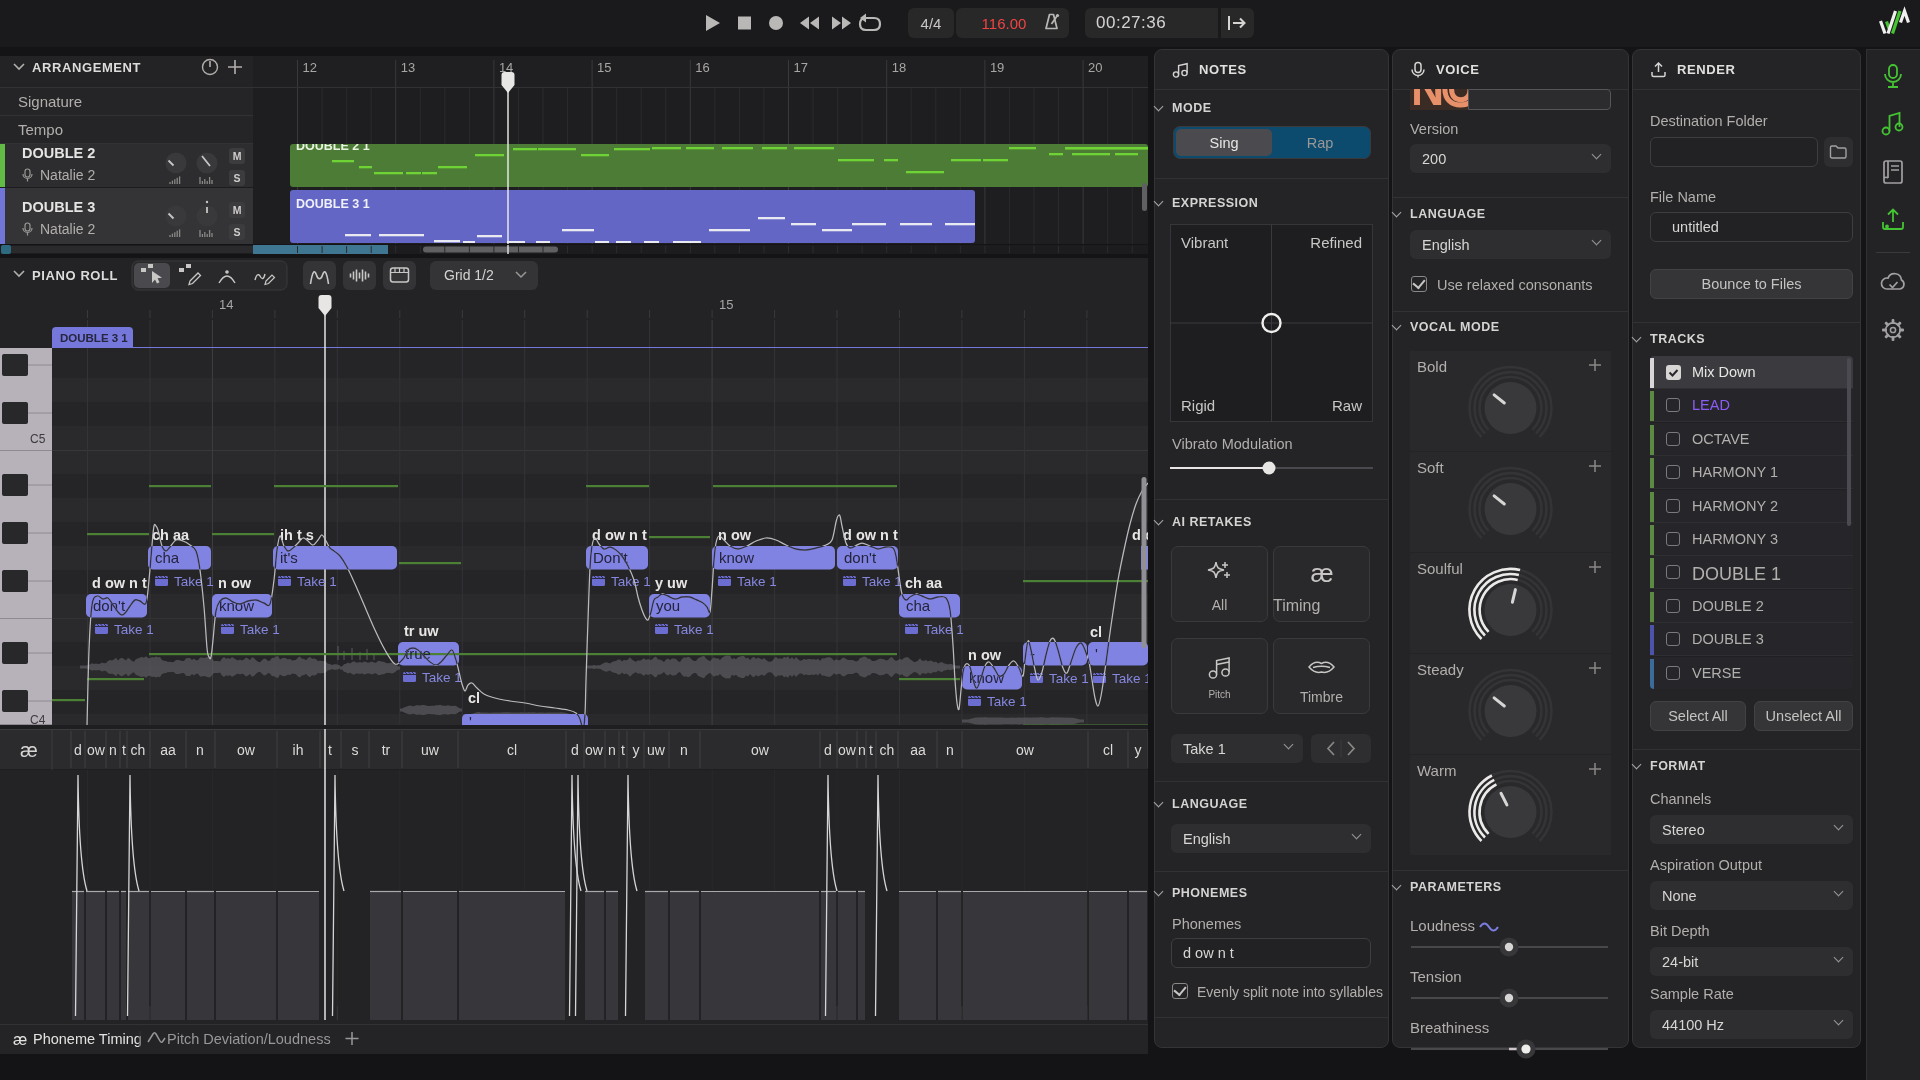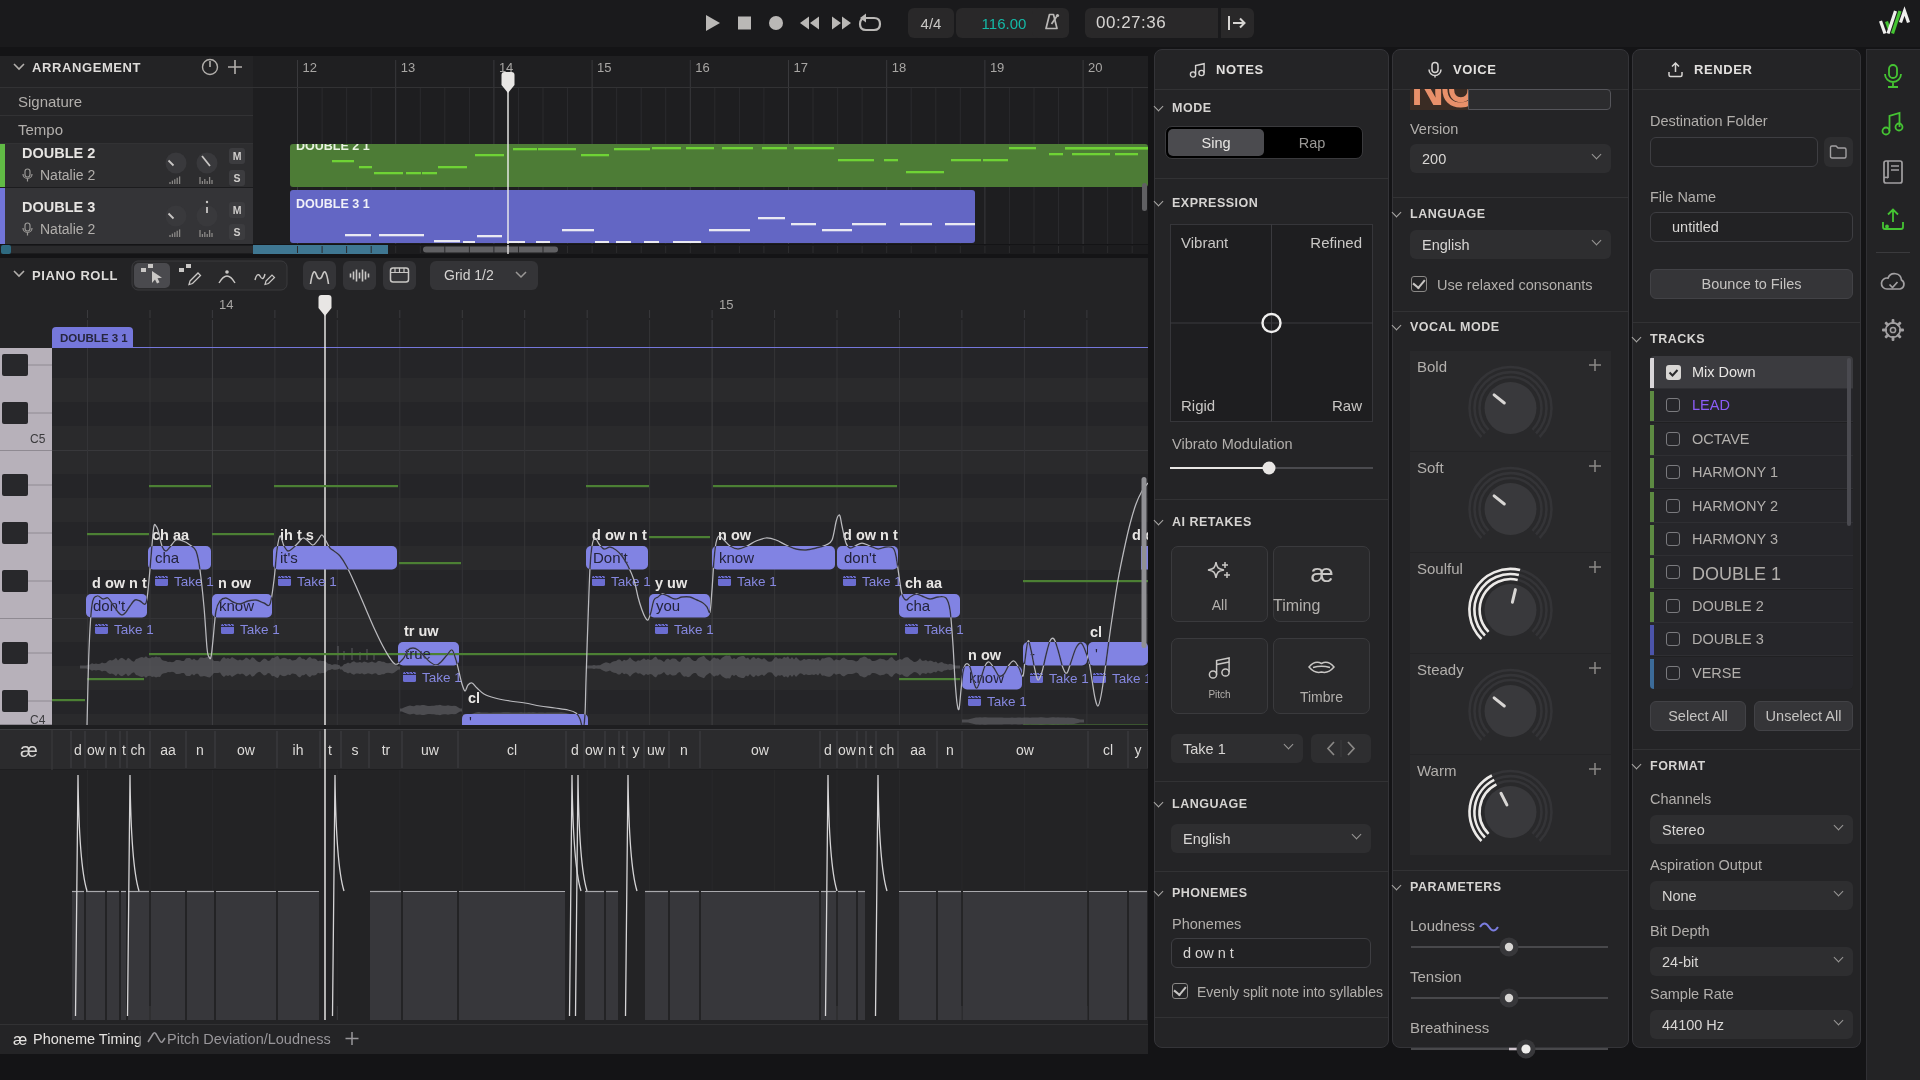--- a/index.html
+++ b/index.html
@@ -1,17 +1,17 @@
 <!DOCTYPE html>
 <html><head><meta charset="utf-8"><style>
 *{margin:0;padding:0;box-sizing:border-box}
 html,body{width:1920px;height:1080px;background:#141416;font-family:"Liberation Sans",sans-serif;overflow:hidden;position:relative}
 .abs{position:absolute}
 .panel{position:absolute;top:49px;height:999px;background:#242426;border:1px solid #343438;border-radius:8px}
-.phead{height:40px;display:flex;align-items:center;padding-left:34px;border-bottom:1px solid #323234;color:#e2e0de;font-size:13px;font-weight:bold;letter-spacing:.6px;gap:10px}
+.phead{height:40px;display:flex;align-items:center;padding-left:17px;border-bottom:1px solid #323234;color:#e2e0de;font-size:13px;font-weight:bold;letter-spacing:.6px;gap:10px}
 .sect{position:absolute;left:0;width:100%;display:flex;align-items:center;gap:10px;color:#d6d4d2;font-size:12.5px;font-weight:bold;letter-spacing:.5px;padding-left:0}
 .chev{width:7px;height:7px;border-left:1.6px solid #aaa8a6;border-bottom:1.6px solid #aaa8a6;transform:rotate(-45deg);margin-top:-4px}
 .div{position:absolute;left:0;width:100%;height:1px;background:#323234}
 .lbl{position:absolute;color:#b2afac;font-size:14.5px}
 .dd{position:absolute;background:#2e2e30;border-radius:6px;display:flex;align-items:center;padding:0 12px;color:#d8d6d4;font-size:14.5px;height:29px}
 .dd .c{position:absolute;right:11px;top:10px;width:7px;height:7px;border-left:1.6px solid #9a9896;border-bottom:1.6px solid #9a9896;transform:rotate(-45deg);margin-top:-3px}
 .cb{position:absolute;width:16px;height:16px;border:1.5px solid #8a8886;border-radius:3px}
 .cb.ck:after{content:"";position:absolute;left:3px;top:0px;width:6px;height:9px;border-right:2px solid #c8c6c4;border-bottom:2px solid #c8c6c4;transform:rotate(40deg)}
 .btn{position:absolute;background:#353538;border-radius:6px;color:#c5c3c1;font-size:14.5px;display:flex;align-items:center;justify-content:center}
 </style></head>
@@ -22,21 +22,21 @@
 <rect x="38" y="16.5" width="13" height="13" fill="#bab8b6"></rect>
 <circle cx="76" cy="23" r="7" fill="#bab8b6"></circle>
 <polygon points="110,23 119,16.5 119,29.5" fill="#bab8b6"></polygon>
     <polygon points="100,23 109,16.5 109,29.5" fill="#bab8b6"></polygon>
 <polygon points="132,16.5 141,23 132,29.5" fill="#bab8b6"></polygon>
     <polygon points="142,16.5 151,23 142,29.5" fill="#bab8b6"></polygon>
 <path d="M166 18 h8 q6 0 6 6 t-6 6 h-8 q-6 0 -6 -6 t6 -6" fill="none" stroke="#bab8b6" stroke-width="2.2"></path>
 <polygon points="166,13.5 166,22.5 160,18" fill="#bab8b6"></polygon>
 </svg>
 <div class="abs" style="left:908px;top:8px;width:46px;height:30px;background:#292829;border-radius:6px;color:#c8c6c4;font-size:15px;display:flex;align-items:center;justify-content:center">4/4</div>
-<div class="abs" style="left:956px;top:8px;width:96px;height:30px;background:#292829;border-radius:6px;color:#14b8a6;font-size:15px;display:flex;align-items:center;justify-content:center">116.00</div>
+<div class="abs" style="left:956px;top:8px;width:96px;height:30px;background:#292829;border-radius:6px;color:#ef4444;font-size:15px;display:flex;align-items:center;justify-content:center">116.00</div>
 <div class="abs" style="left:1032px;top:8px;width:37px;height:30px;background:#292829;border-radius:6px"></div>
 <svg class="abs" style="left:1040;top:12" width="24" height="22">
     <path d="M9.5 2.5 h4 l3.5 14 h-11 z" stroke="#bab8b6" stroke-width="1.7" fill="none" stroke-linejoin="round"></path>
     <path d="M11.5 12 L17 4" stroke="#bab8b6" stroke-width="1.7"></path>
     <circle cx="17.5" cy="3.5" r="1.6" fill="#bab8b6"></circle>
   </svg>
 <div class="abs" style="left:1085px;top:8px;width:133px;height:30px;background:#292829;border-radius:6px 0 0 6px;color:#d6d4d2;font-size:17px;display:flex;align-items:center;padding-left:11px;letter-spacing:.5px">00:27:36</div>
 <div class="abs" style="left:1221px;top:8px;width:33px;height:30px;background:#292829;border-radius:0 6px 6px 0"></div>
 <svg class="abs" style="left:1226;top:14" width="22" height="18">
     <path d="M3 2 v14 M7 9 h11 M14 4.5 l4.5 4.5 -4.5 4.5" stroke="#d6d4d2" stroke-width="2" fill="none"></path>
@@ -706,21 +706,21 @@
   </svg>
 <div class="panel" style="left:1154px;width:235px">
     <div class="phead"><svg width="17" height="16">
         <g stroke="#d6d4d2" stroke-width="1.4" fill="none">
           <circle cx="4" cy="12.5" r="2.6"></circle>
           <circle cx="12.5" cy="11" r="2.6"></circle>
           <path d="M6.6 12.5 V3.5 l8.5 -1.8 v9"></path>
         </g>
       </svg>NOTES</div>
     <div class="sect" style="top:51px"><div class="chev"></div>MODE</div>
-    <div class="abs" style="left:10px;top:76px;width:198px;height:33px;background:#000000;border:1px solid #3a3a3d;border-radius:7px">
+    <div class="abs" style="left:18px;top:76px;width:198px;height:33px;background:#0c4a6e;border:1px solid #3a3a3d;border-radius:7px">
       <div class="abs" style="left:2px;top:2px;width:96px;height:27px;background:#4b4b4f;border-radius:5px;color:#e8e6e4;font-size:14.5px;display:flex;align-items:center;justify-content:center">Sing</div>
       <div class="abs" style="left:98px;top:2px;width:96px;height:27px;color:#9a9896;font-size:14.5px;display:flex;align-items:center;justify-content:center">Rap</div>
     </div>
     <div class="div" style="top:128px"></div>
     <div class="sect" style="top:146px"><div class="chev"></div>EXPRESSION</div>
     <svg class="abs" style="left:15;top:174" width="203" height="198">
 <rect x="0.5" y="0.5" width="202" height="197" fill="#1e1e20" stroke="#36363a"></rect>
 <line x1="101.5" y1="0" x2="101.5" y2="198" stroke="#3a3a3e"></line>
 <line x1="0" y1="99" x2="203" y2="99" stroke="#3a3a3e"></line>
 <text x="11" y="24" font-size="15" fill="#c9c7c5">Vibrant</text>

